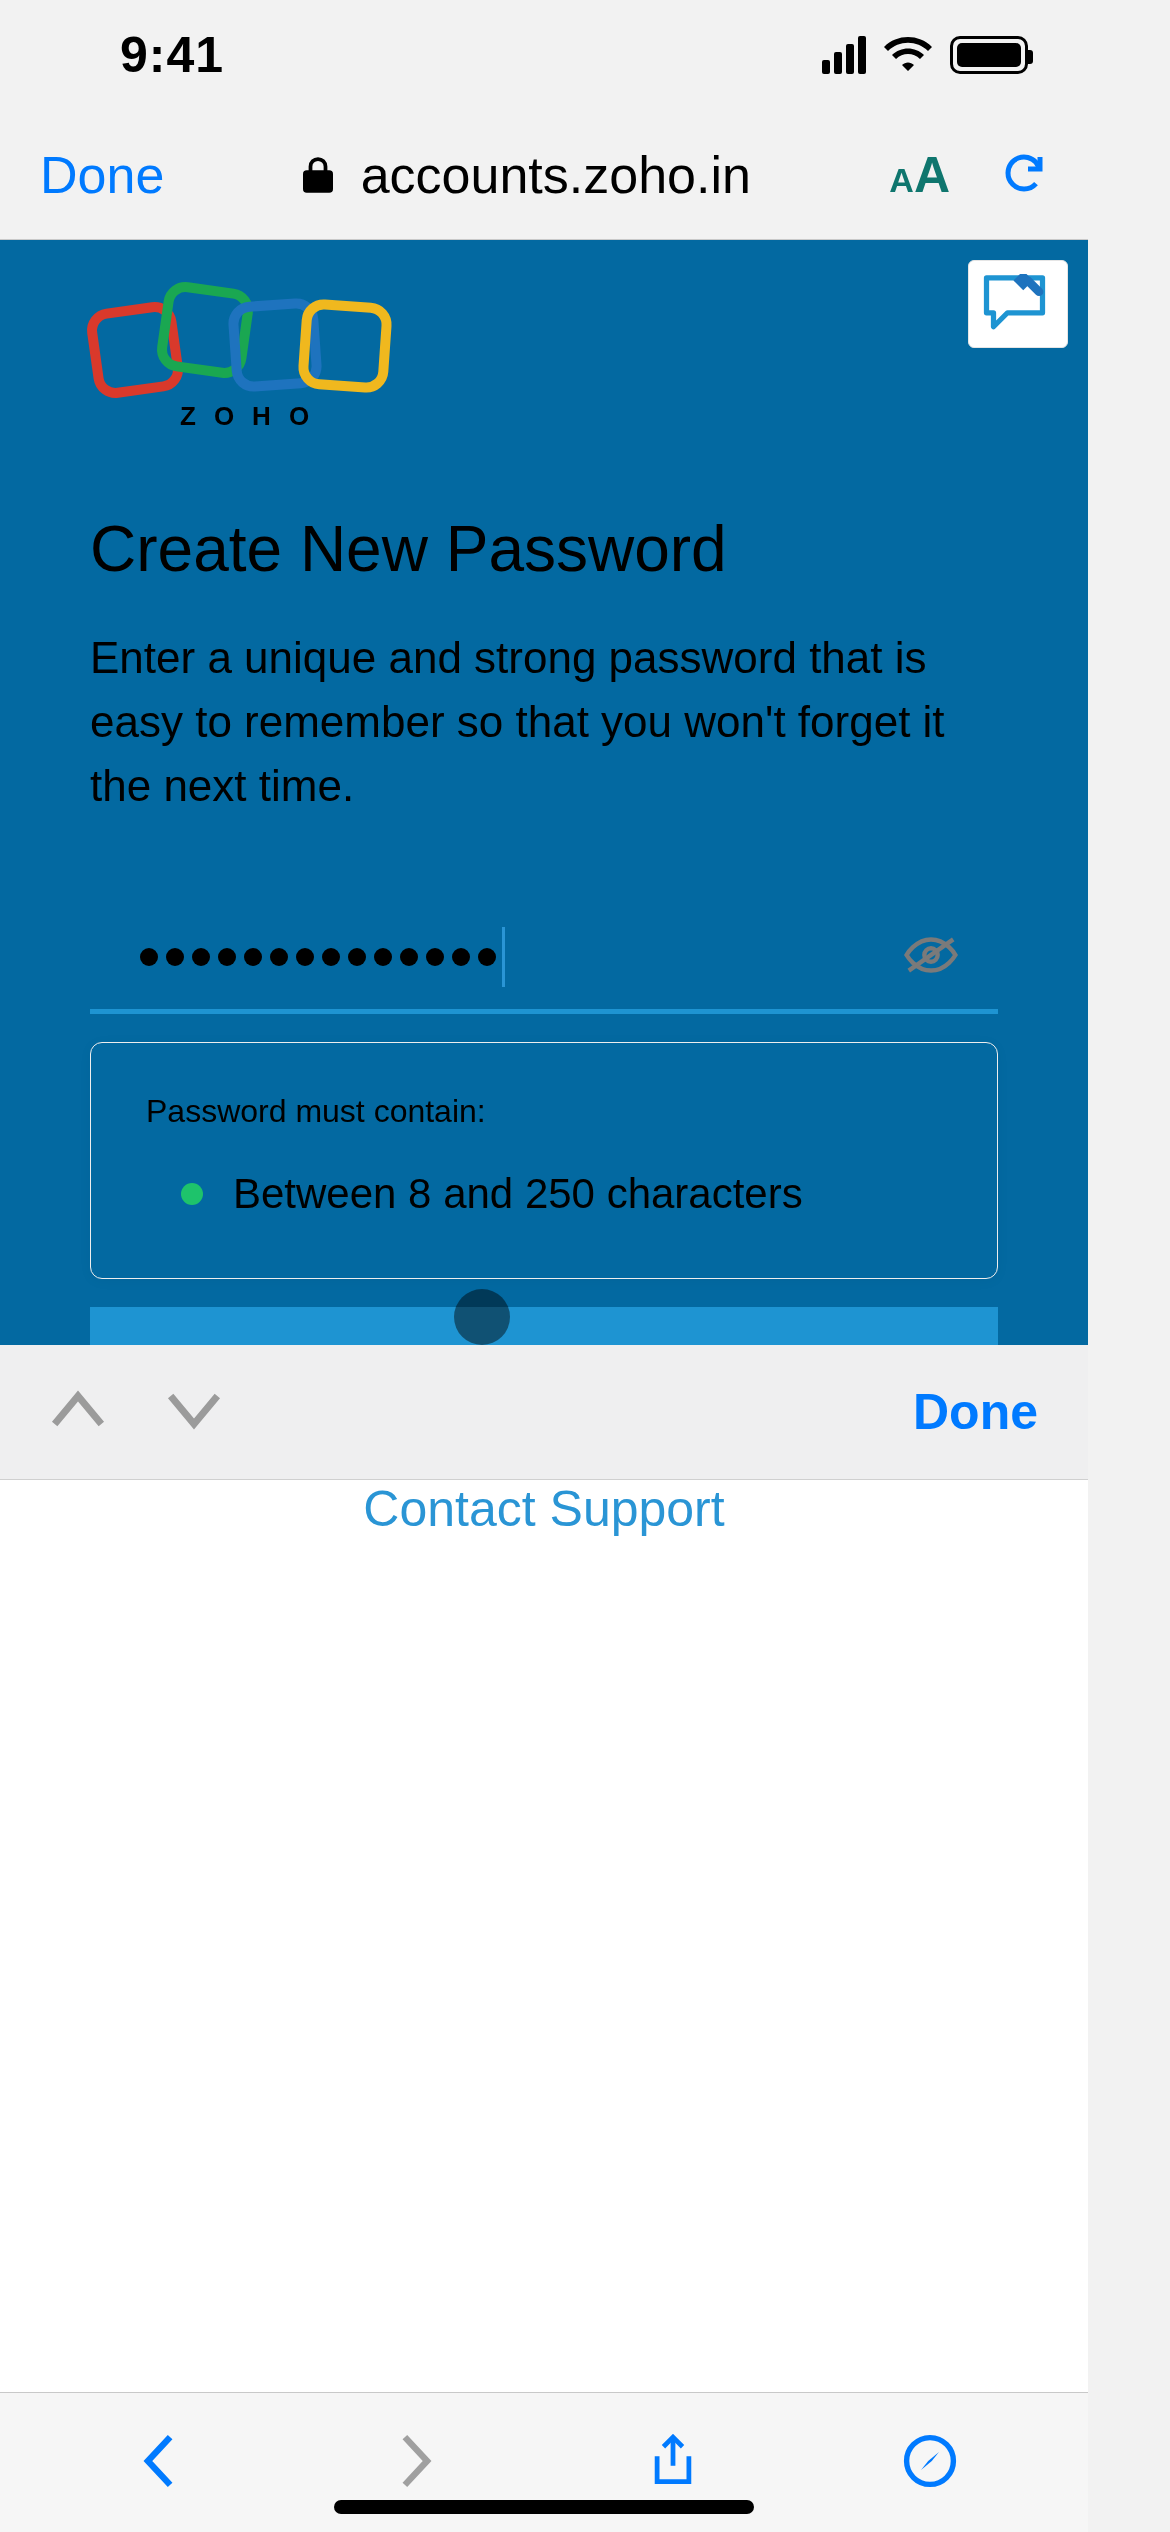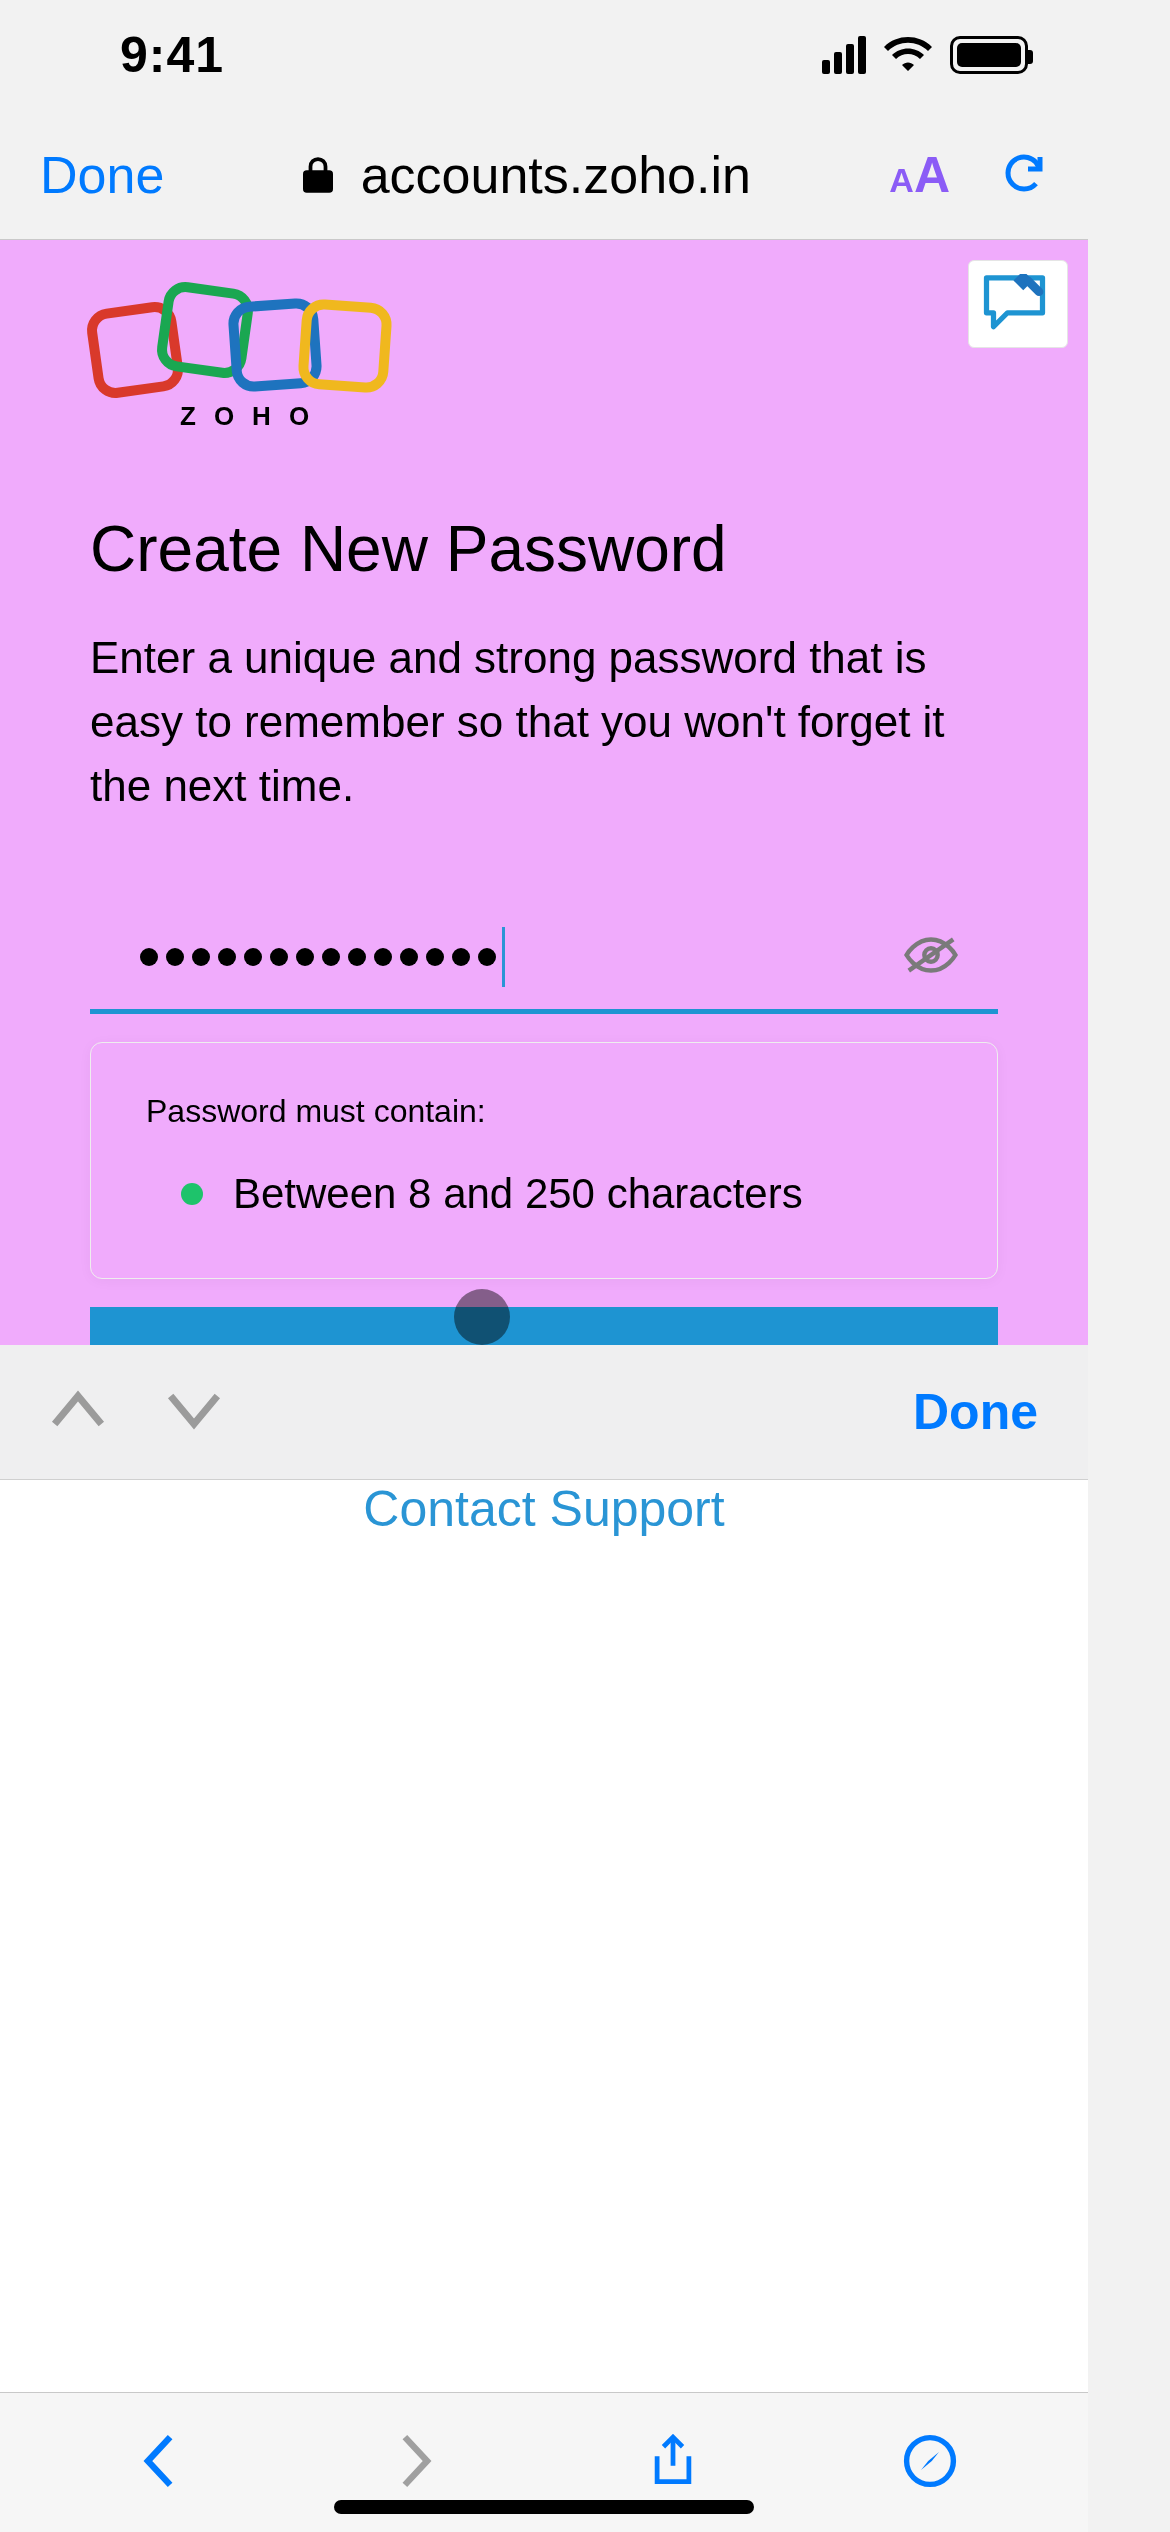--- a/index.html
+++ b/index.html
@@ -35,27 +35,27 @@
 
   
   .safari-nav{
     height:130px; display:flex; align-items:center; justify-content:space-between;
     padding:0 40px; border-bottom:1px solid #c9c9c9; background:#f2f2f2;
   }
   .done-link{color:#007aff;font-size:52px}
   .addr{display:flex;align-items:center;gap:28px;font-size:52px;font-weight:500;color:#000}
   .addr svg{width:30px;height:38px}
   .nav-right{display:flex;align-items:center;gap:50px}
-  .aa-icon{color:#8b5cf6;font-weight:600}
+  .aa-icon{color:#0f766e;font-weight:600}
   .aa-icon .small{font-size:34px}
   .aa-icon .big{font-size:50px}
   .reload-icon svg{width:48px;height:48px;stroke:#007aff}
 
   
-  .page{background:#f0abfc; position:relative; height:1105px; overflow:hidden;}
+  .page{background:#0369a1; position:relative; height:1105px; overflow:hidden;}
   .feedback-btn{
     position:absolute; top:20px; right:20px; width:100px; height:88px;
     border:1px solid #e5e5e5; border-radius:6px; background:#fff;
     display:flex;align-items:center;justify-content:center;
   }
   .feedback-btn svg{width:70px;height:60px}
 
   .content{padding:55px 90px 0 90px;color:#000}
 
   .zoho-logo-wrap{display:flex;flex-direction:column;align-items:flex-start;margin-bottom:80px}

